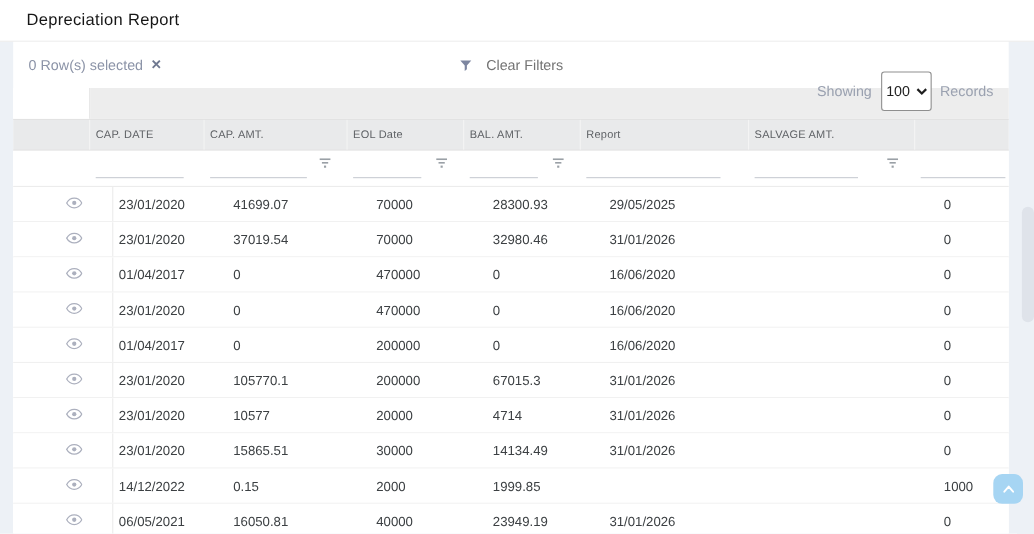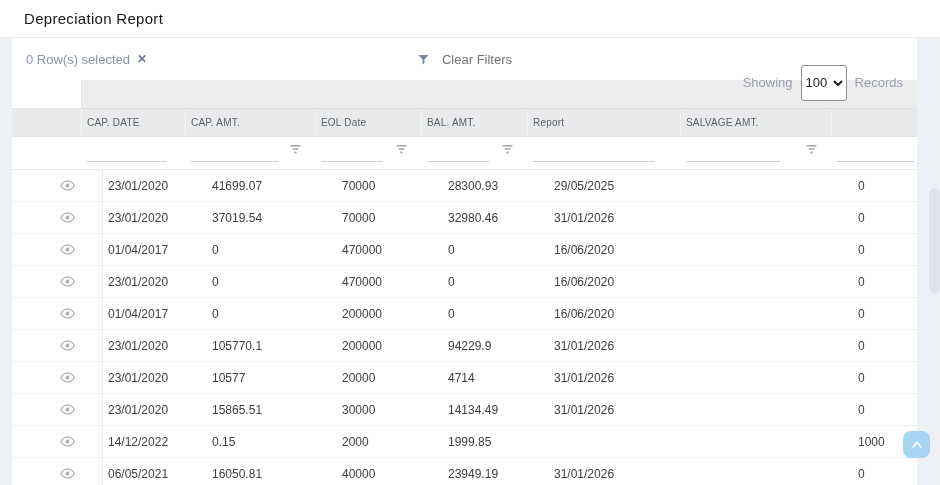--- a/index.html
+++ b/index.html
@@ -225,21 +225,21 @@
         <div class="grid row">
           <div class="eyecell">
             <span><svg width="15" height="11" viewBox="0 0 24 16">
                 <path d="M12 1C7 1 2.8 4.7 1 8c1.8 3.3 6 7 11 7s9.2-3.7 11-7C21.2 4.7 17 1 12 1z" fill="none" stroke="#acb0be" stroke-width="1.8"></path>
                 <circle cx="12" cy="8" r="3.1" fill="#acb0be"></circle>
               </svg></span>
           </div>
           <div class="td">23/01/2020</div>
           <div class="td">105770.1</div>
           <div class="td">200000</div>
-          <div class="td">94229.9</div>
+          <div class="td">67015.3</div>
           <div class="td">31/01/2026</div>
           <div class="td"></div>
           <div class="td">0</div>
         </div>
         <div class="grid row">
           <div class="eyecell">
             <span><svg width="15" height="11" viewBox="0 0 24 16">
                 <path d="M12 1C7 1 2.8 4.7 1 8c1.8 3.3 6 7 11 7s9.2-3.7 11-7C21.2 4.7 17 1 12 1z" fill="none" stroke="#acb0be" stroke-width="1.8"></path>
                 <circle cx="12" cy="8" r="3.1" fill="#acb0be"></circle>
               </svg></span>

